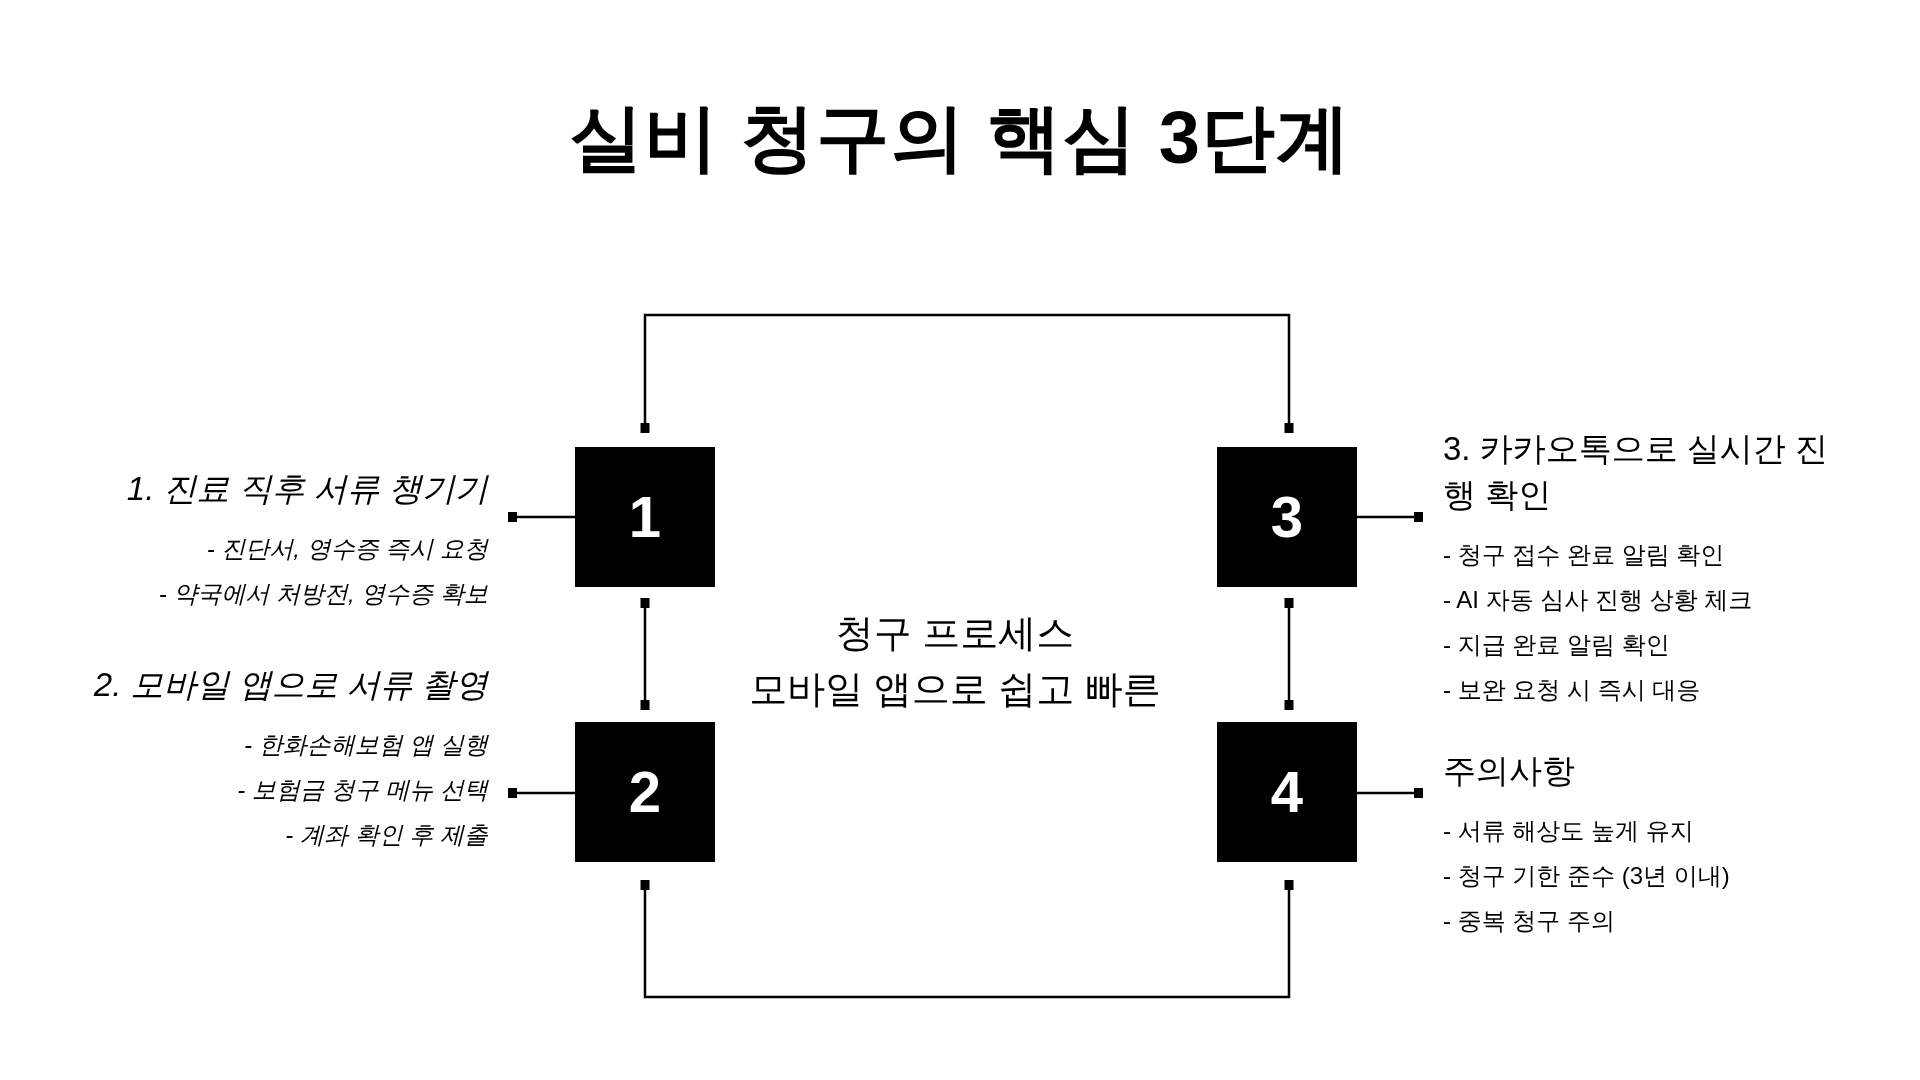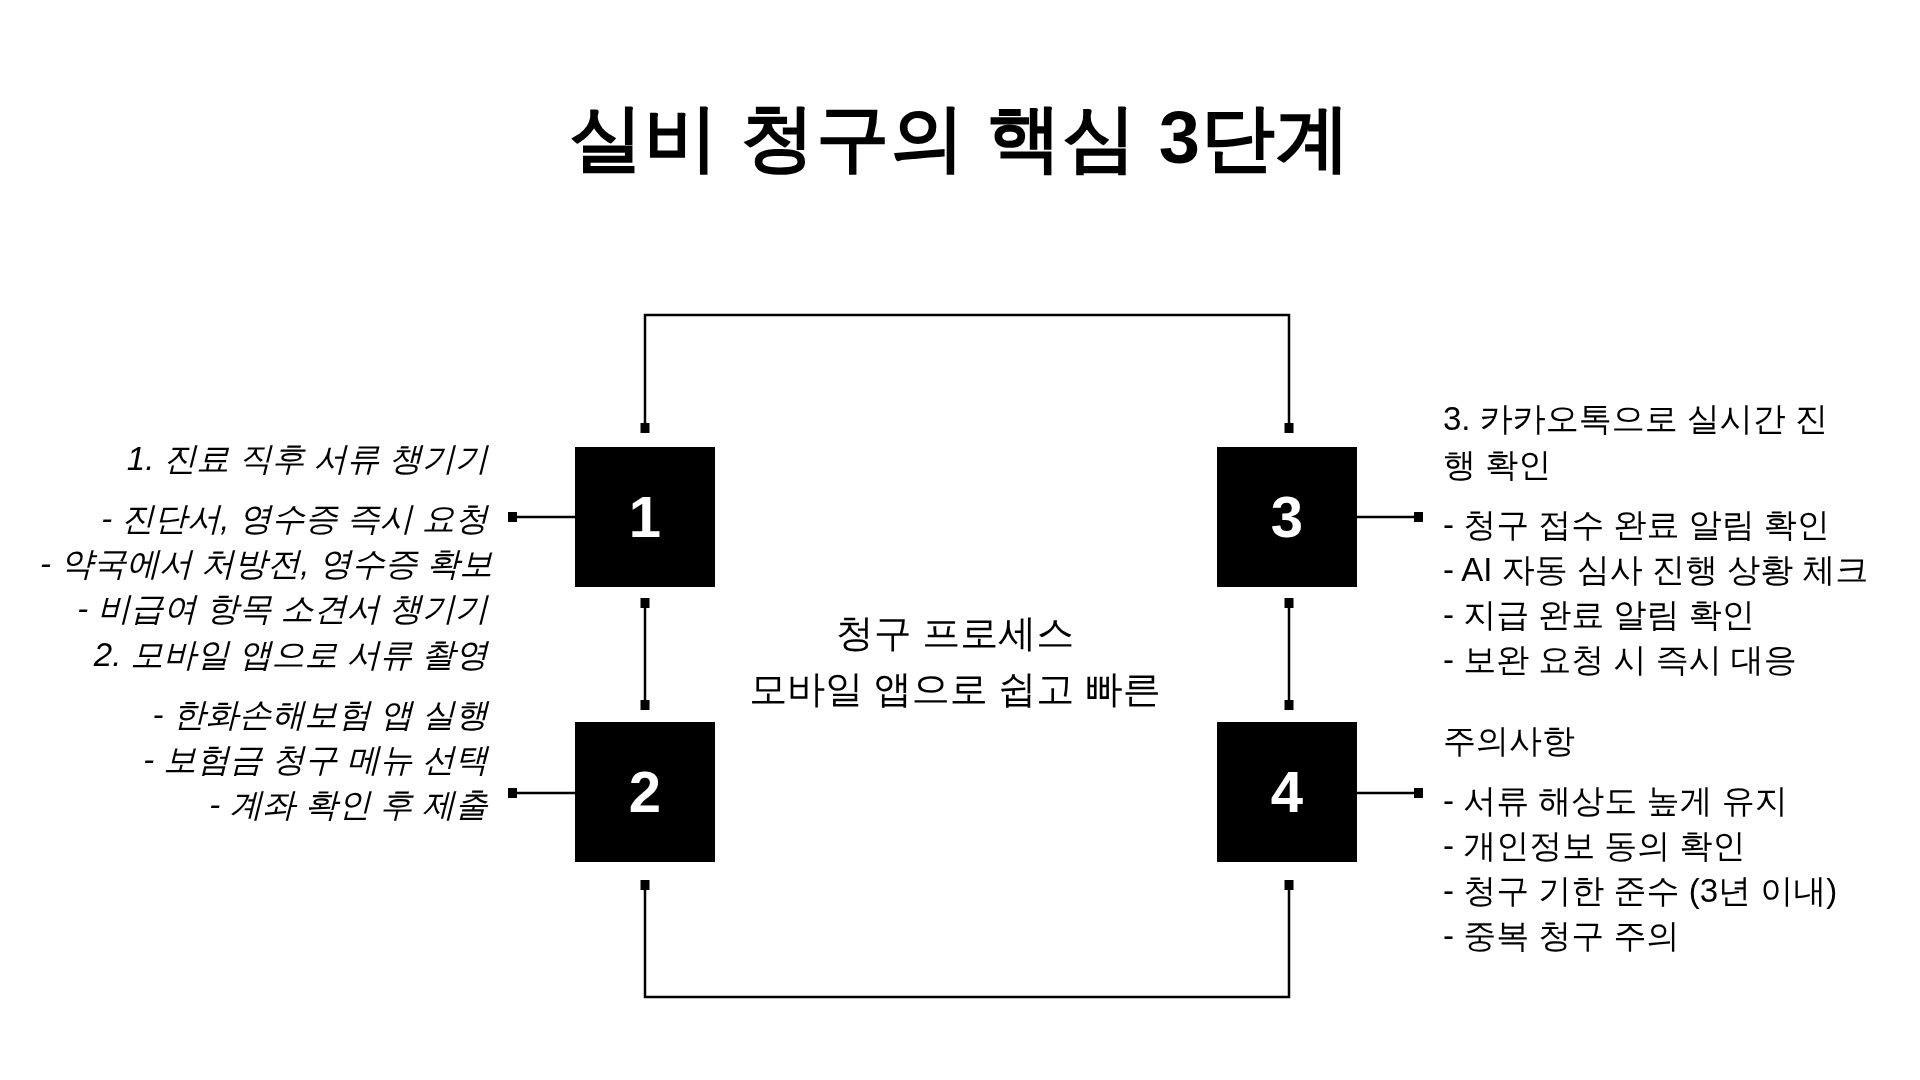--- a/index.html
+++ b/index.html
@@ -60,20 +60,21 @@
     left: 655px;
     top: 605px;
     width: 600px;
     text-align: center;
     font-size: 38px;
     line-height: 56px;
     font-weight: 500;
   }
   .section {
     position: absolute;
+    margin-top: 30px;
   }
   .col-left {
     left: 40px;
     width: 448px;
     text-align: right;
     font-style: italic;
   }
   .col-right {
     left: 1443px;
     width: 460px;
@@ -81,21 +82,21 @@
   }
   .sec-title {
     font-size: 33px;
     line-height: 46px;
     font-weight: 400;
     white-space: nowrap;
   }
   .col-left .sec-title { margin-right: 0; }
   .sec-items {
     margin-top: 14px;
-    font-size: 33px;
+    font-size: 24px;
     line-height: 45px;
     font-weight: 400;
   }
   .sec-items .item { white-space: nowrap; }
 </style>
 </head>
 <body>
 
 <div class="canvas">
 
@@ -151,21 +152,20 @@
     <div>모바일 앱으로 쉽고 빠른</div>
   </div>
 
   <section class="section col-left" style="top:436px;">
     <div class="sec-title">
       <div>1. 진료 직후 서류 챙기기</div>
     </div>
     <div class="sec-items">
       <div class="item">- 진단서, 영수증 즉시 요청</div>
       <div class="item">- 약국에서 처방전, 영수증 확보</div>
-      <div class="item">- 비급여 항목 소견서 챙기기</div>
     </div>
   </section>
 
   <section class="section col-left" style="top:632px;">
     <div class="sec-title">
       <div>2. 모바일 앱으로 서류 촬영</div>
     </div>
     <div class="sec-items">
       <div class="item">- 한화손해보험 앱 실행</div>
       <div class="item">- 보험금 청구 메뉴 선택</div>
@@ -185,19 +185,18 @@
       <div class="item">- 보완 요청 시 즉시 대응</div>
     </div>
   </section>
 
   <section class="section col-right" style="top:718px;">
     <div class="sec-title">
       <div>주의사항</div>
     </div>
     <div class="sec-items">
       <div class="item">- 서류 해상도 높게 유지</div>
-      <div class="item">- 개인정보 동의 확인</div>
       <div class="item">- 청구 기한 준수 (3년 이내)</div>
       <div class="item">- 중복 청구 주의</div>
     </div>
   </section>
 
 </div>
 
 </body></html>

